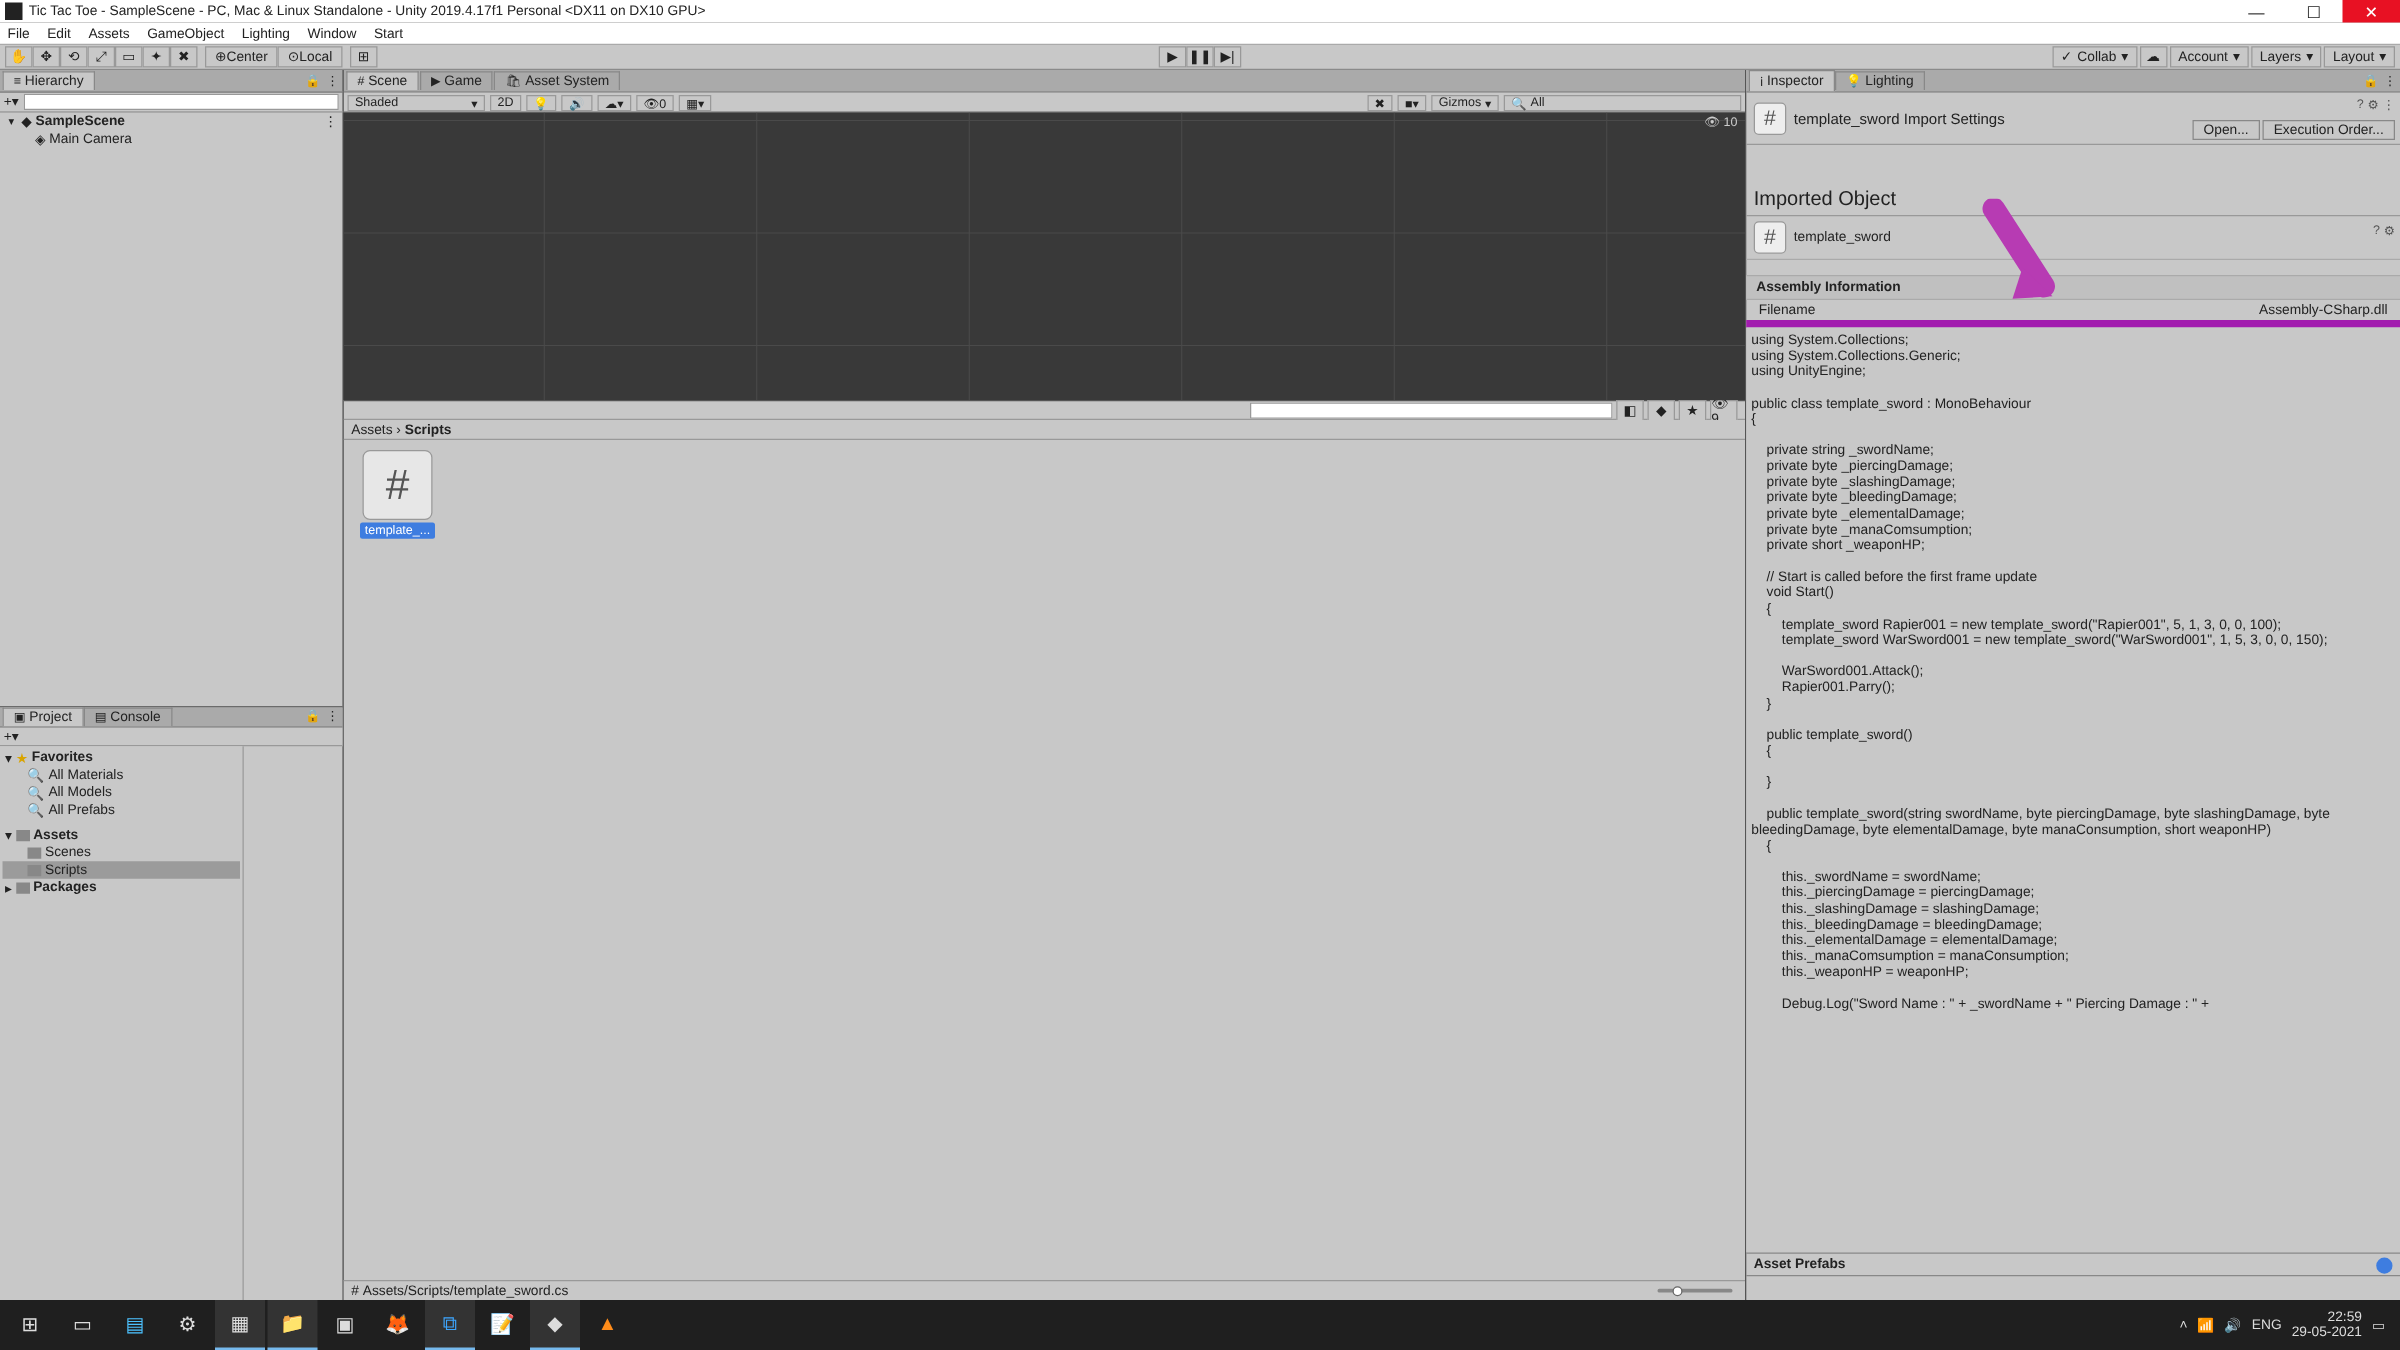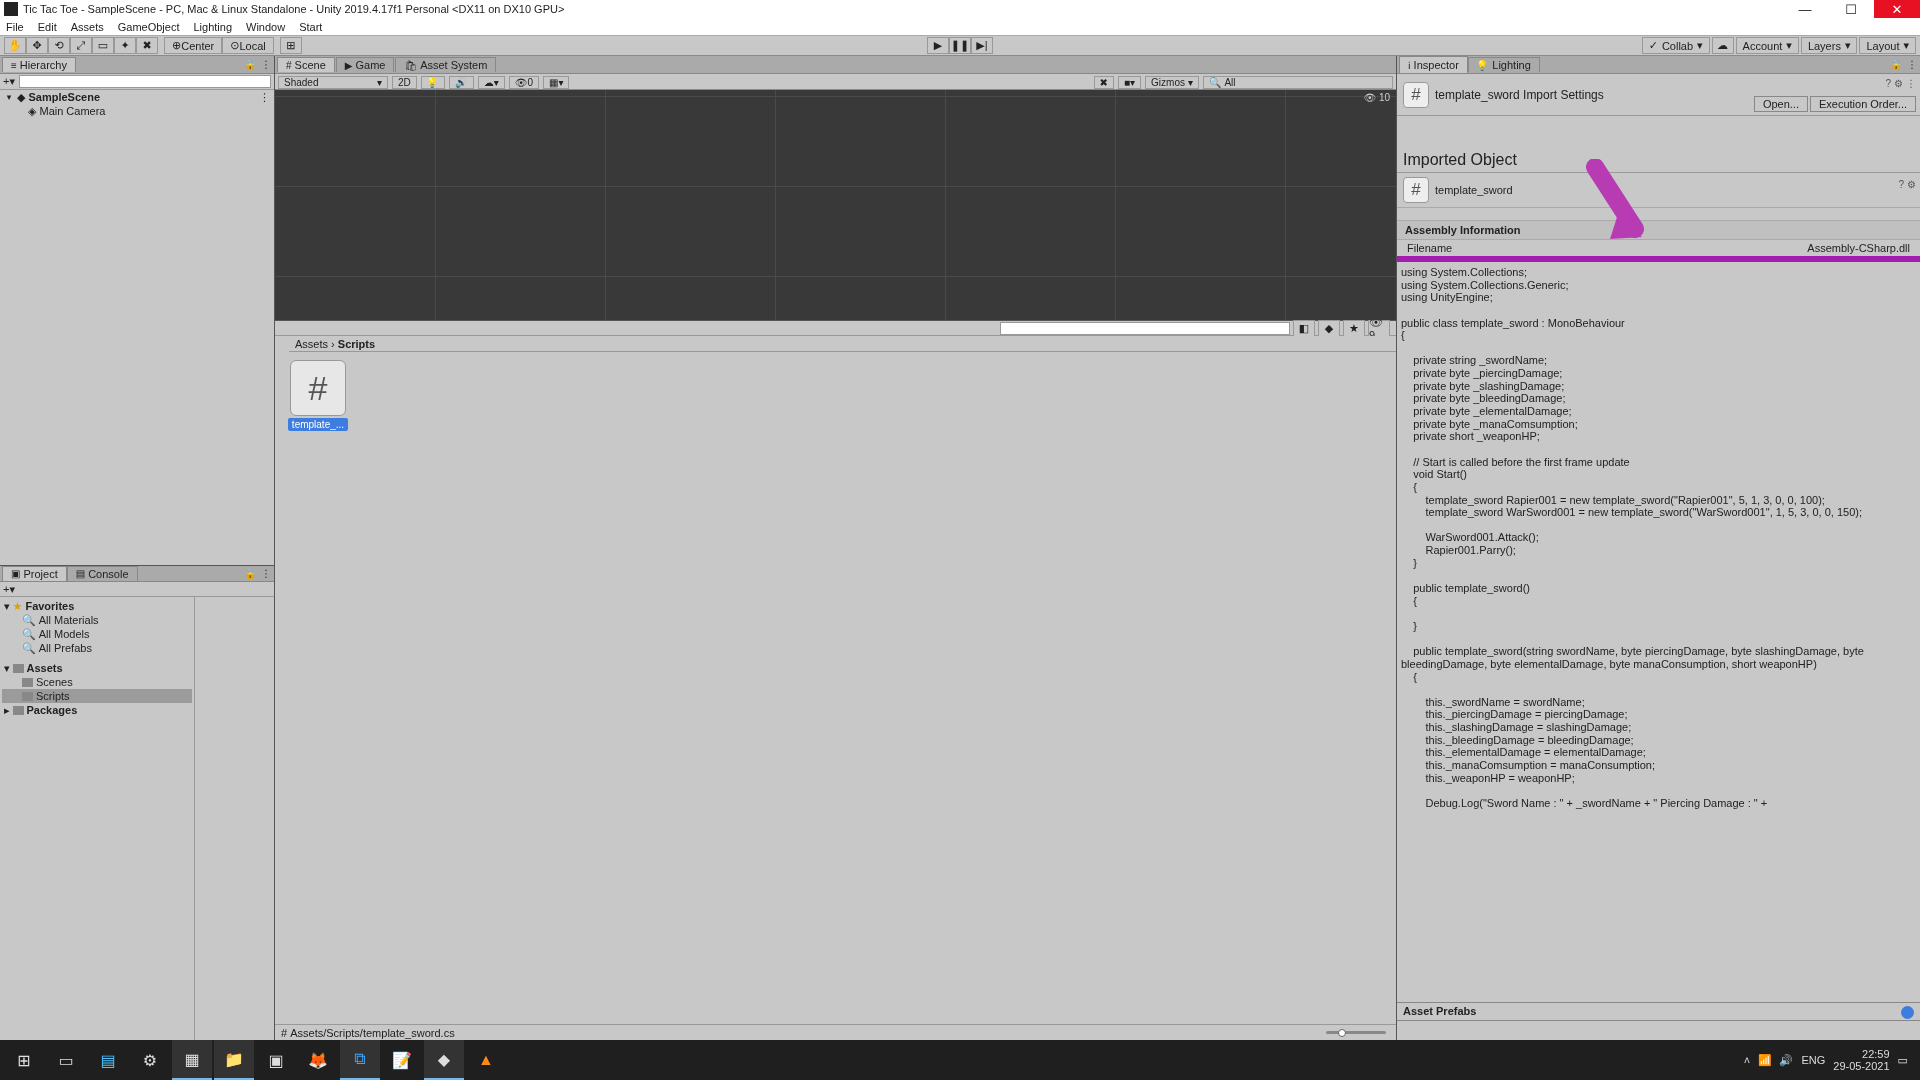--- a/index.html
+++ b/index.html
@@ -37,21 +37,21 @@
 .scene-toolbar { height:16px; background:#c8c8c8; display:flex; align-items:flex-end; padding:0 3px; gap:4px; border-bottom:1px solid #888; font-size:10px; }
 .scene-toolbar .dd2 { border:1px solid #999; padding:0 5px; height:13px; display:flex; align-items:center; gap:3px; }
 .scene-view { flex:1; background:#393939; position:relative; overflow:hidden; }
 .grid { position:absolute; inset:0; background-image:linear-gradient(#4a4a4a 1px,transparent 1px),linear-gradient(90deg,#4a4a4a 1px,transparent 1px); background-size:170px 90px; background-position:-10px 6px; }
 .project-panel { flex:1; background:#c8c8c8; display:flex; flex-direction:column; border-top:1px solid #555; }
 .proj-tree { width:195px; background:#c8c8c8; border-right:1px solid #999; padding:2px; font-size:11px; }
 .proj-tree .row { display:flex; align-items:center; height:14px; gap:3px; padding-left:2px; }
 .proj-tree .row.sel { background:#9b9b9b; }
 .proj-tree .fold { width:11px; height:9px; background:#888; }
 .proj-content { flex:1; background:#c8c8c8; display:flex; flex-direction:column; }
-.breadcrumb { height:16px; border-bottom:1px solid #999; padding:2px 6px; font-size:11px;margin-left:14px; }
+.breadcrumb { height:16px; border-bottom:1px solid #999; padding:2px 6px; font-size:11px; }
 .asset-grid { flex:1; padding:8px; }
 .asset-item { width:70px; display:flex; flex-direction:column; align-items:center; gap:2px; }
 .asset-icon { width:56px; height:56px; background:#e7e7e7; border:1px solid #999; border-radius:6px; display:flex; align-items:center; justify-content:center; font-size:34px; color:#555; }
 .asset-label { background:#3e7de0; color:#fff; font-size:10px; padding:1px 4px; border-radius:2px; }
 .proj-footer { height:16px; background:#c8c8c8; border-top:1px solid #999; display:flex; align-items:center; padding:0 6px; font-size:11px; position:relative;}
 .slider-track{ position:absolute; right:10px; width:60px; height:3px; background:#888; border-radius:2px;}
 .slider-knob{ position:absolute; right:50px; width:8px; height:8px; background:#fff; border:1px solid #666; border-radius:50%; top:4px;}
 .col-right { width:523px; background:#c8c8c8; display:flex; flex-direction:column; }
 .insp-header { padding:4px 6px; border-bottom:1px solid #999; display:flex; align-items:center; gap:6px; position:relative; height:42px; }
 .hash-icon { width:26px; height:26px; background:#eee; border:1px solid #999; border-radius:4px; display:flex; align-items:center; justify-content:center; font-size:17px; color:#555; }

